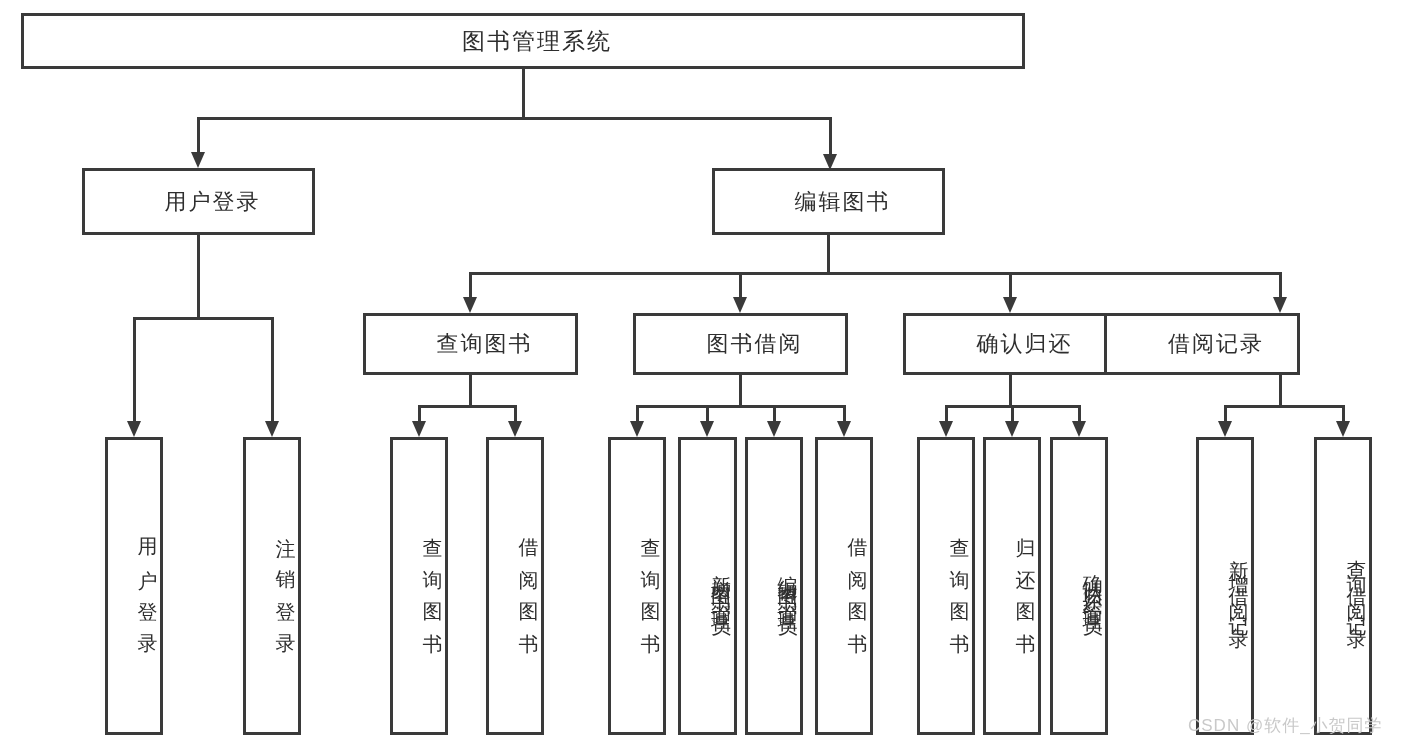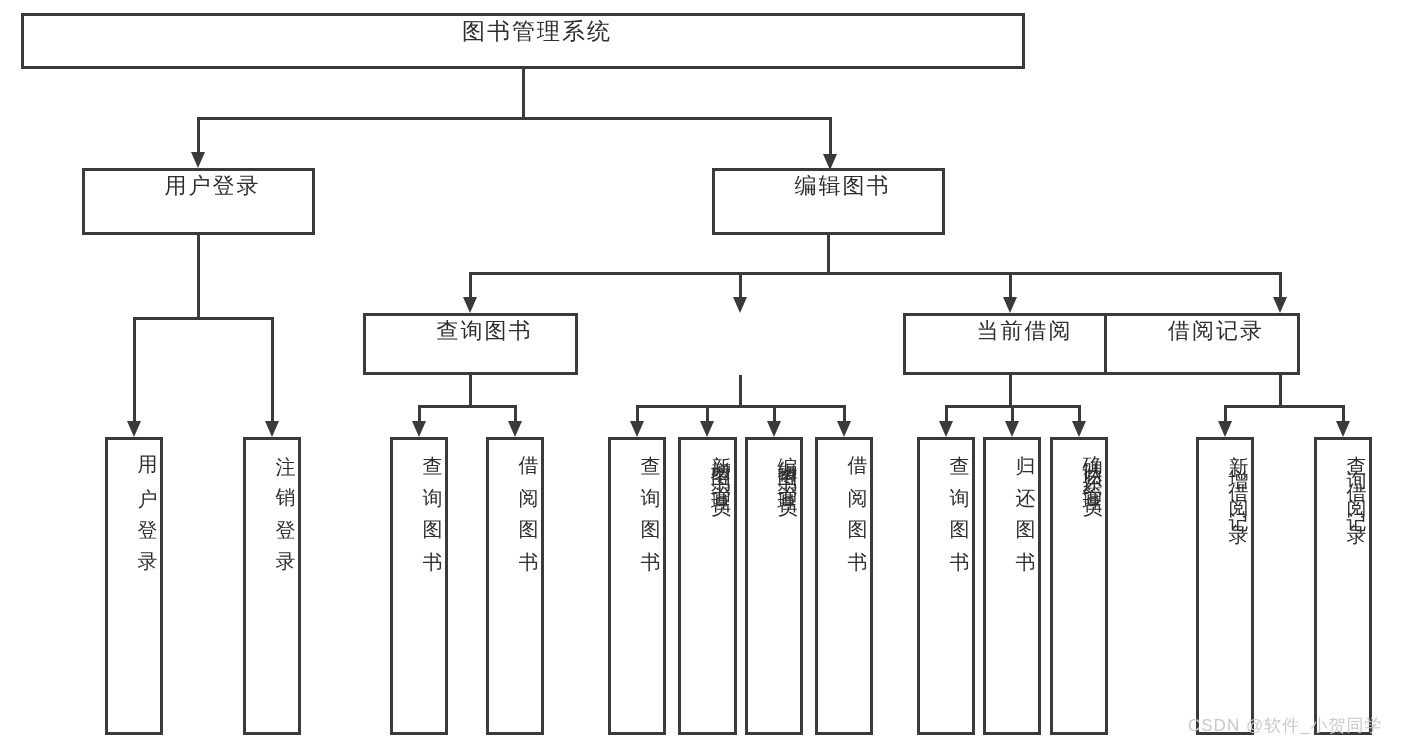--- a/index.html
+++ b/index.html
@@ -3,21 +3,21 @@
 <meta charset="utf-8">
 <style>
   html,body{margin:0;padding:0;background:var(--background,#fff);}
   .canvas{
     position:relative;width:1405px;height:747px;background:var(--background,#fff);
     font-family:"Liberation Sans","DejaVu Sans",sans-serif;color:var(--text,#2e2e2e);
     overflow:hidden;
   }
   .box{
     position:absolute;border:3px solid var(--line,#3a3a3a);background:#fff;
-    box-sizing:border-box;display:flex;align-items:flex-start;justify-content:center;padding-left:28px;
+    box-sizing:border-box;display:flex;align-items:center;justify-content:center;padding-left:28px;
   }
   .top-box span{font-size:23px;letter-spacing:2px;}
   .hbox span{font-size:22px;letter-spacing:2px;}
   .leaf span{
     writing-mode:vertical-rl;text-orientation:upright;
     font-size:20px;line-height:1;
   }
   .ls4{letter-spacing:32px;}
   .ls6{letter-spacing:14px;}
   .lsL{letter-spacing:6px;}
@@ -68,22 +68,25 @@
   <div class="vl" style="left:738.5px;top:271.5px;height:26px"></div>
   <div class="ar" style="left:733px;top:297px"></div>
   <div class="vl" style="left:1008.5px;top:271.5px;height:26px"></div>
   <div class="ar" style="left:1003px;top:297px"></div>
   <div class="vl" style="left:1278.5px;top:271.5px;height:26px"></div>
   <div class="ar" style="left:1273px;top:297px"></div>
 
   <div class="box hbox" style="left:363px;top:313px;width:215px;height:62px">
     <span>查询图书</span>
   </div>
+  <div class="box hbox" style="left:633px;top:313px;width:215px;height:62px">
+    <span>图书借阅</span>
+  </div>
   <div class="box hbox" style="left:903px;top:313px;width:215px;height:62px">
-    <span>当前借阅</span>
+    <span>确认归还</span>
   </div>
   <div class="box hbox" style="left:1104px;top:313px;width:196px;height:62px">
     <span>借阅记录</span>
   </div>
 
   <div class="vl" style="left:468.5px;top:375px;height:31px"></div>
   <div class="hl" style="left:417.5px;top:404.5px;width:99px"></div>
   <div class="vl" style="left:417.5px;top:404.5px;height:17px"></div>
   <div class="ar" style="left:412px;top:421px"></div>
   <div class="vl" style="left:513.5px;top:404.5px;height:17px"></div>

